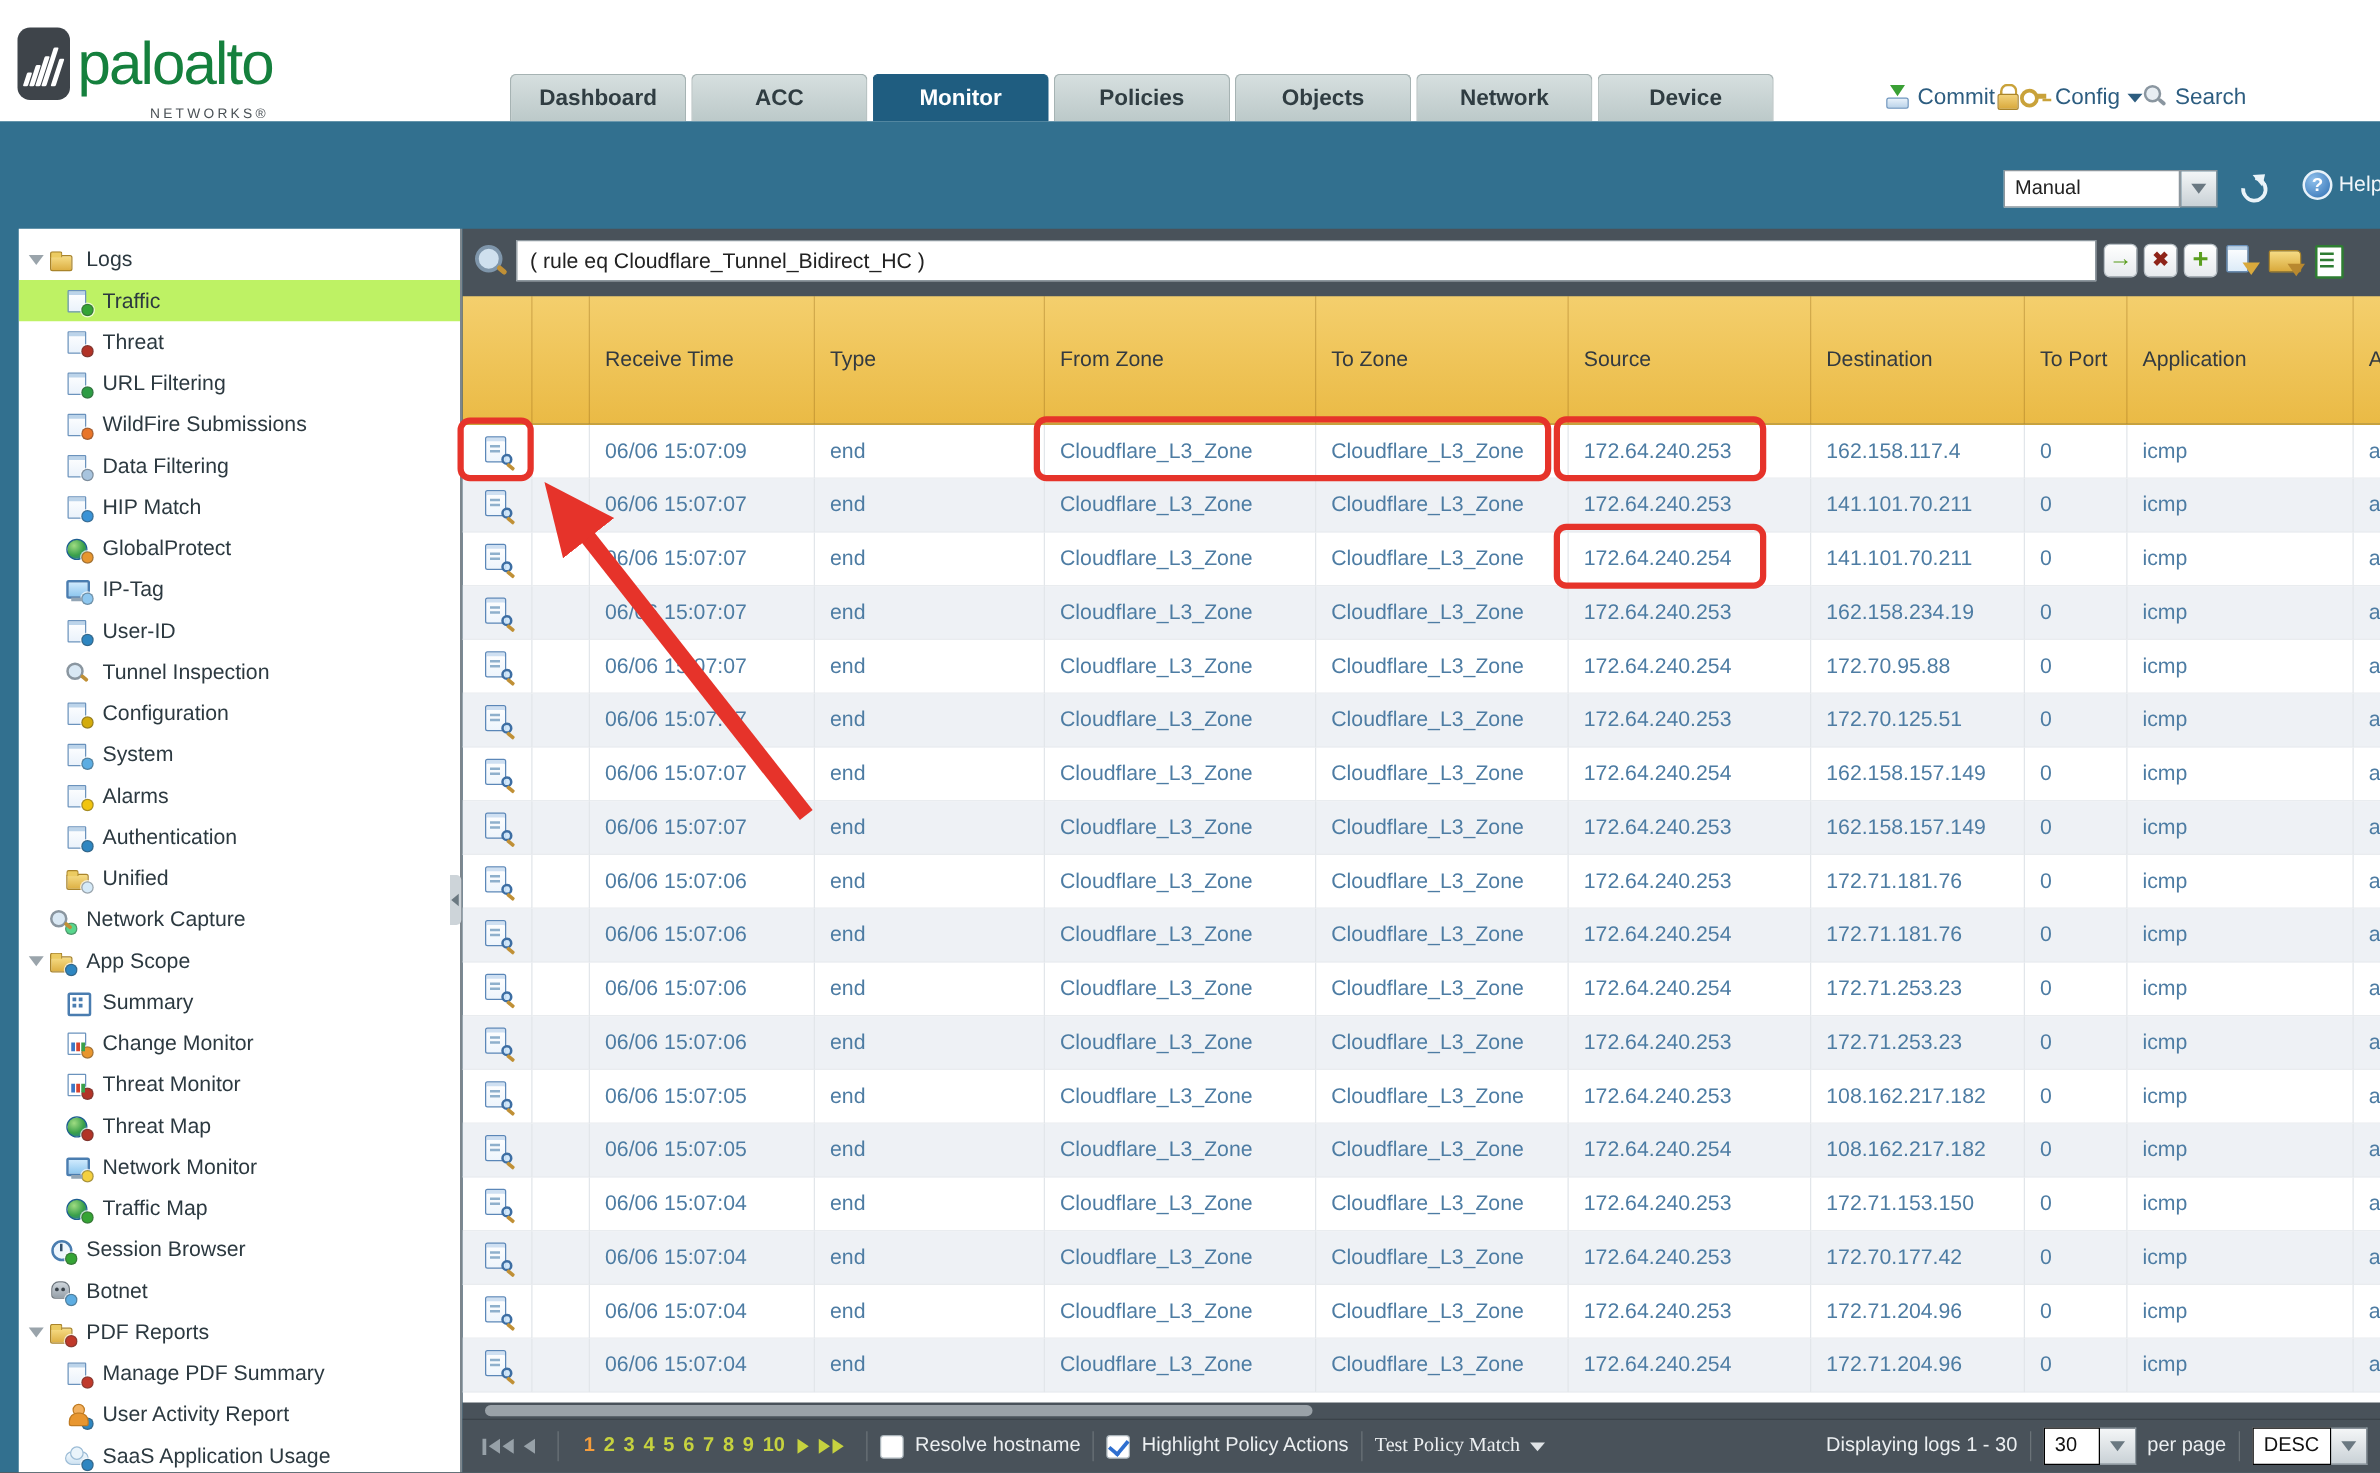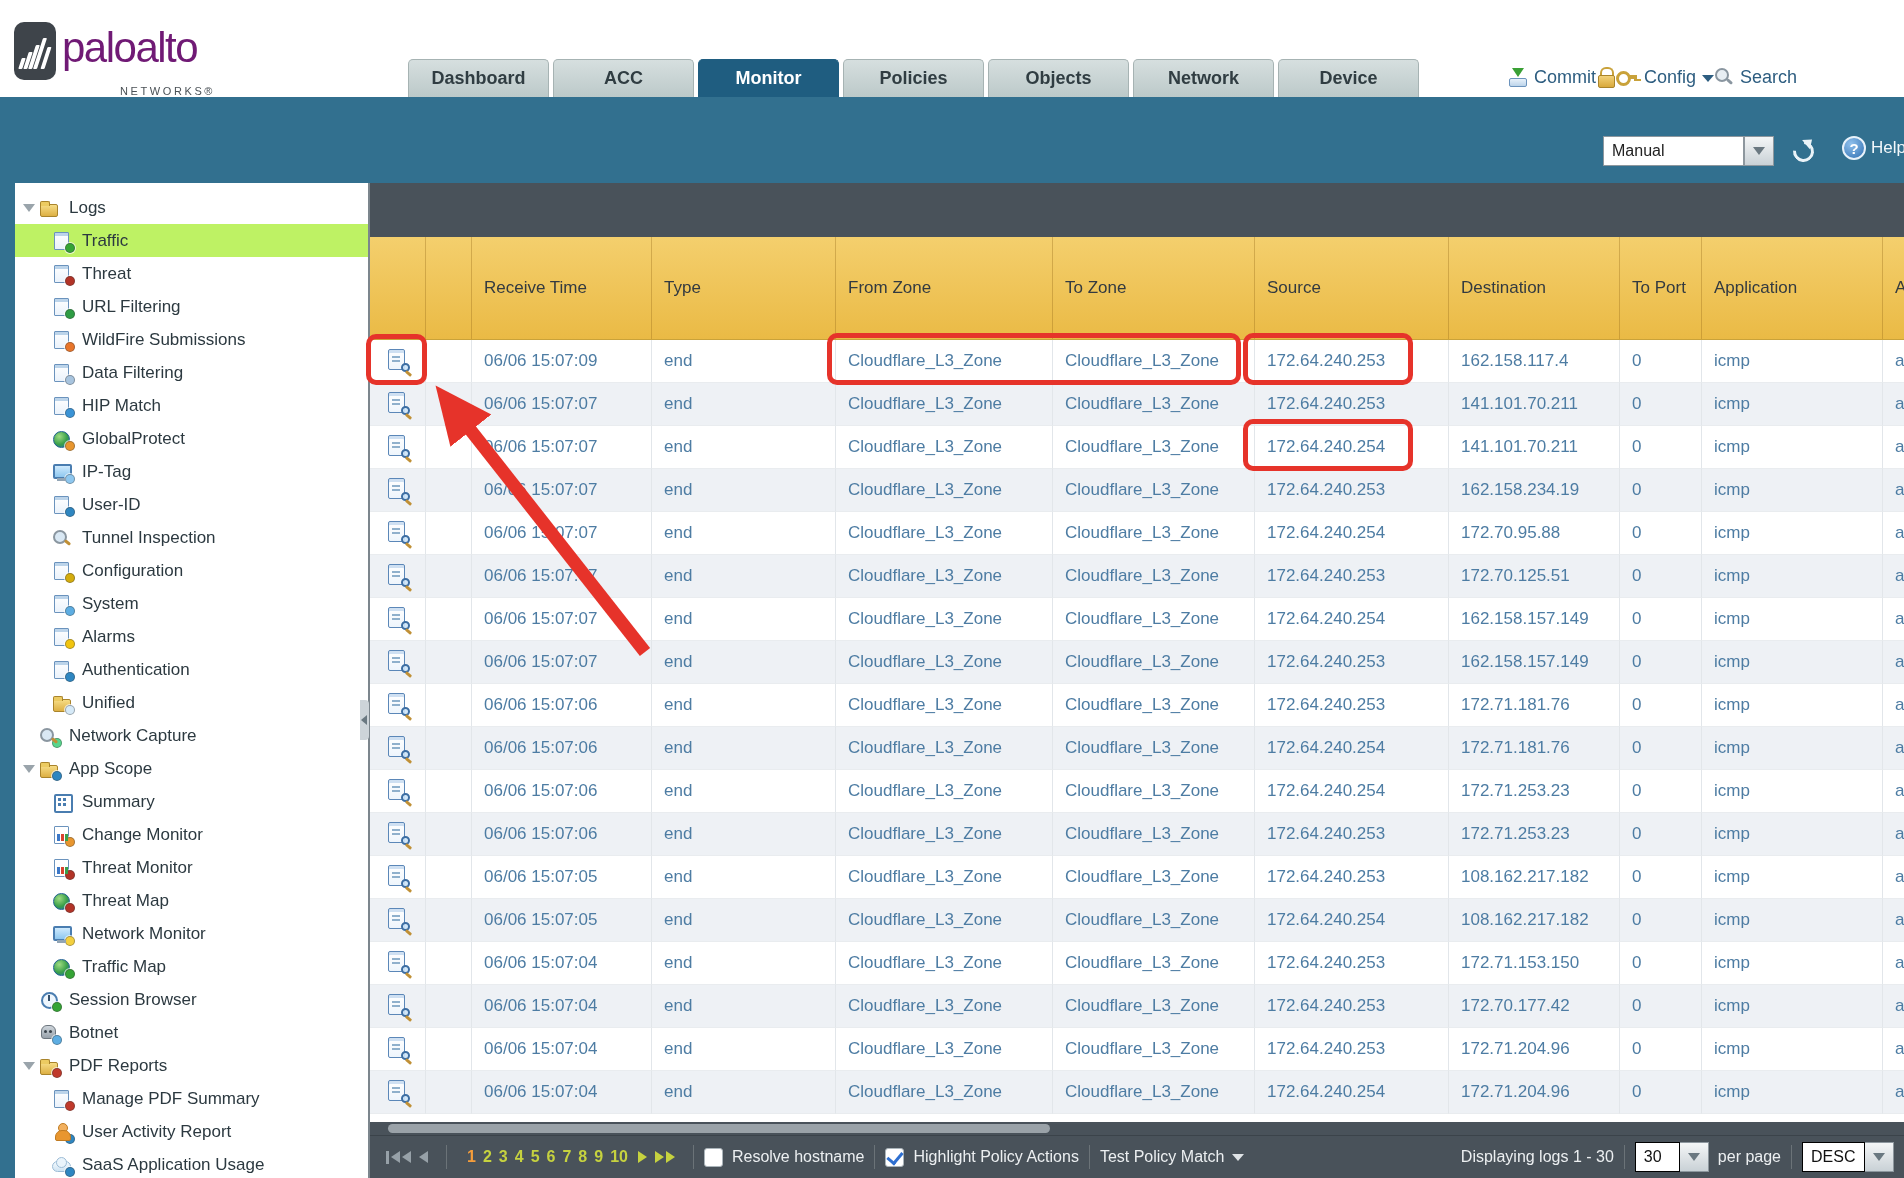--- a/index.html
+++ b/index.html
@@ -4,21 +4,21 @@
 <style>
   html,body{margin:0;padding:0;background:#222;}
   *{box-sizing:border-box;}
   .app{position:relative;width:1904px;height:1178px;background:#32708f;overflow:hidden;
        font-family:"Liberation Sans",sans-serif;}
 
   
   .tophdr{position:absolute;left:0;top:0;width:1904px;height:97px;background:#ffffff;}
   .logo-ic{position:absolute;left:14px;top:22px;width:42px;height:58px;background:#3e444a;border-radius:10px;}
   .logo-ic .bar{position:absolute;background:#fff;width:4px;border-radius:1px;transform:skewX(-18deg);}
-  .wordmark{position:absolute;left:62px;top:24px;font-size:42px;font-weight:500;color:#701a75;letter-spacing:-1.5px;}
+  .wordmark{position:absolute;left:62px;top:24px;font-size:48px;font-weight:500;color:#15803d;letter-spacing:-1.5px;}
   .networks{position:absolute;left:120px;top:85px;font-size:11px;letter-spacing:2.6px;color:#4a5156;}
 
   .tabs{position:absolute;left:408px;top:59px;display:flex;gap:4px;}
   .tab{width:141px;height:38px;display:flex;align-items:center;justify-content:center;
        background:linear-gradient(#d6dfdf,#bcc9c9);border:1px solid #a6b3b3;border-bottom:none;
        border-radius:5px 5px 0 0;font-size:18px;font-weight:700;color:#303d42;cursor:pointer;}
   .tab.active{background:#1f5d80;color:#fff;border-color:#1f5d80;}
 
   .hdr-actions{position:absolute;left:1508px;top:60px;height:34px;display:flex;align-items:center;
                font-size:18px;color:#2d5d80;}
@@ -192,21 +192,21 @@
   .tri-l{width:0;height:0;border-right:9px solid #97a1a8;border-top:6px solid transparent;border-bottom:6px solid transparent;}
   .tri-r{width:0;height:0;border-left:9px solid #c6d23f;border-top:6px solid transparent;border-bottom:6px solid transparent;}
   .pbar{width:3px;height:13px;background:#97a1a8;}
   .pages{display:flex;gap:7px;margin:0 10px;}
   .pg{color:#c6d23f;font-weight:700;cursor:pointer;}
   .pg.cur{color:#f59d3b;}
   .cb{position:relative;width:19px;height:19px;background:#fff;border:1px solid #aab4ba;border-radius:3px;
       margin-right:9px;flex:0 0 19px;cursor:pointer;}
   .cb.checked::before{content:"";position:absolute;left:4px;top:0px;width:7px;height:12px;
       border:solid #2e6fd0;border-width:0 3.5px 3.5px 0;transform:rotate(40deg);}
-  .tpm{display:flex;align-items:center;gap:8px;cursor:pointer;}
+  .tpm{display:flex;align-items:center;gap:8px;cursor:pointer;font-family:Liberation Serif, serif;}
   .tpm .car{width:0;height:0;border-left:6px solid transparent;border-right:6px solid transparent;border-top:7px solid #dfe3e6;}
   .selbox{width:45px;height:30px;background:#fff;border:1px solid #000000;color:#111;display:flex;align-items:center;
       padding-left:8px;flex:0 0 45px;}
   .selbox.wide{width:63px;flex:0 0 63px;}
   .selarrow{width:29px;height:30px;background:linear-gradient(#f4f6f7,#c9d1d6);border:1px solid #8d979e;border-left:none;
       display:flex;align-items:center;justify-content:center;flex:0 0 29px;cursor:pointer;}
   .selarrow::before{content:"";width:0;height:0;border-left:6px solid transparent;border-right:6px solid transparent;
       border-top:8px solid #6a7881;}
   .spacer{flex:1 1 auto;}
 
@@ -451,20 +451,32 @@
         <span class="si g-cloud">
           <span class="badge" style="background: rgb(46, 134, 193);"></span>
         </span>
         <span class="lbl">SaaS Application Usage</span>
       </div>
     </div>
   <div class="splitter"></div>
   <div class="collapse-tab"></div>
 
   <div class="main">
+    <div class="filterbar">
+      <span class="fmag"></span>
+      <input class="finput" value="( rule eq Cloudflare_Tunnel_Bidirect_HC )" style="">
+      <div class="fbtns">
+        <span class="fbtn fb-apply"></span>
+        <span class="fbtn fb-clear"></span>
+        <span class="fbtn fb-add"></span>
+        <span class="fico fi-save"></span>
+        <span class="fico fi-load"></span>
+        <span class="fico fi-export"></span>
+      </div>
+    </div>
 
     <div class="thead">
       <div class="th c0"></div>
       <div class="th c1"></div>
       <div class="th c2">Receive Time</div>
       <div class="th c3">Type</div>
       <div class="th c4">From Zone</div>
       <div class="th c5">To Zone</div>
       <div class="th c6">Source</div>
       <div class="th c7">Destination</div>

